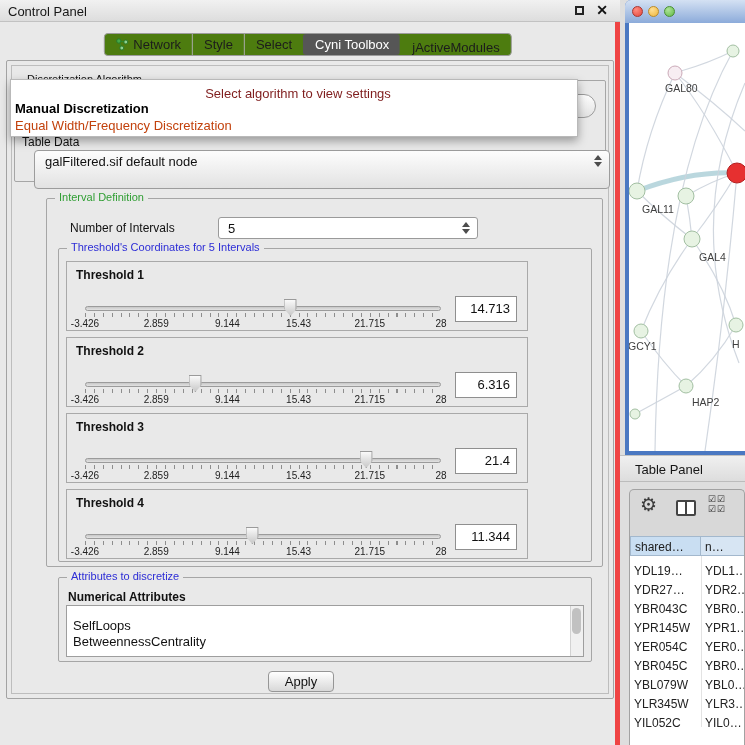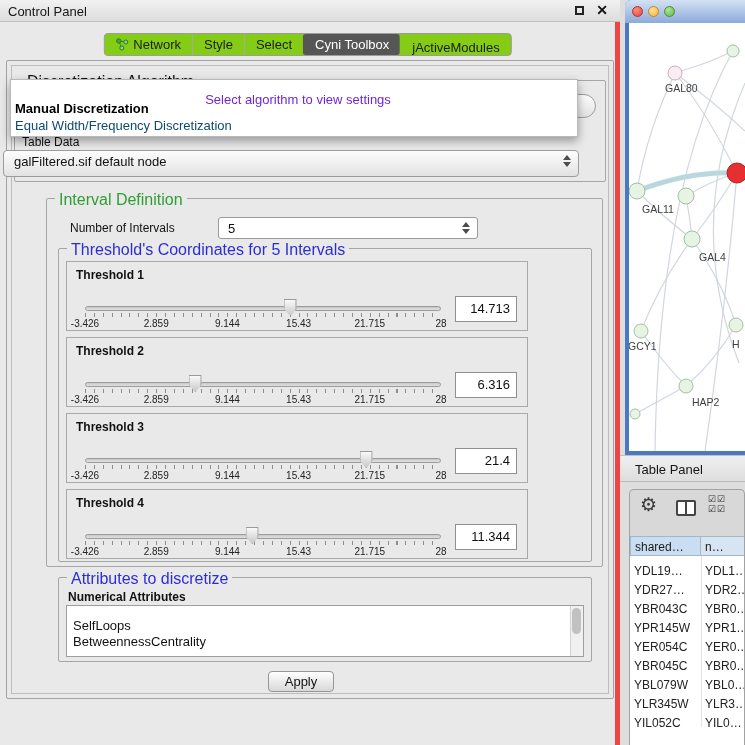--- a/index.html
+++ b/index.html
@@ -12,55 +12,55 @@
     color: #111;
   }
 
   
   .cp { position:absolute; left:0; top:0; width:620px; height:745px; background:#e9e9e9; border-right:5px solid #ef4444; }
   .cp-titlebar { position:absolute; left:0; top:0; width:620px; height:22px; background:linear-gradient(#f1f1f1,#dddddd); border-bottom:1px solid #c2c2c2; }
   .cp-title { position:absolute; left:8px; top:4px; font-size:13px; color:#161616; }
   .float-icon { position:absolute; right:36px; top:6px; width:9px; height:9px; border:2px solid #222; background:transparent; }
   .close-icon { position:absolute; right:12px; top:2px; font-size:14px; font-weight:bold; color:#111; }
 
-  .tabbar { position:absolute; left:50%; transform:translateX(-50%); display:flex; align-items:stretch; height:23px; border:1px solid #9c9c9c; border-radius:4px; background:#84cc16; white-space:nowrap; }
+  .tabbar { position:absolute; left:50%; transform:translateX(-50%); display:flex; align-items:stretch; height:23px; border:1px solid #9c9c9c; border-radius:4px; background:#4d7c0f; white-space:nowrap; }
   .tabbar.top { top:33px; }
   .tabbar.bottom { top:705px; }
   .tab { display:flex; align-items:center; gap:5px; padding:0 11px; font-size:13px; color:#1c1c1c; cursor:default; }
   .tab + .tab { border-left:1px solid #ababab; }
   .tab.selected { background:#565656; color:#fff; border-left-color:transparent; border-radius:3px; }
   .tab.selected + .tab { border-left-color:transparent;align-items:flex-end; }
 
   .main-panel { position:absolute; left:6px; top:60px; width:608px; height:639px; border:1px solid #a3a3a3; border-radius:2px; }
   .inner-panel { position:absolute; left:11px; top:65px; width:598px; height:629px; border:1px solid #bdbdbd; background:#e9e9e9; }
 
   .group { position:absolute; border:1px solid #a6a6a6; border-radius:2px; z-index:2; }
-  .group-title { position:absolute; top:-8px; left:8px; background:#e9e9e9; padding:0 4px; font-size:16px; white-space:nowrap; }
+  .group-title { position:absolute; top:-8px; left:8px; background:#e9e9e9; padding:0 4px; font-size:11px; white-space:nowrap; }
 
   .g-disc   { left:14px;  top:80px;  width:592px; height:102px; }
   .g-interv { left:46px;  top:198px; width:557px; height:369px; }
   .g-thr    { left:58px;  top:248px; width:534px; height:314px; }
   .g-attr   { left:58px;  top:577px; width:534px; height:85px; }
   .title-green { color:#2f9e33; }
   .title-blue  { color:#2d2dd6; }
 
   .combo { position:absolute; background:linear-gradient(#fdfdfd,#e2e2e2); border:1px solid #9c9c9c; z-index:5; }
   .combo-text { position:absolute; left:10px; top:3px; font-size:13px; color:#111; white-space:nowrap; }
   .combo-arrows { position:absolute; right:7px; top:4px; display:flex; flex-direction:column; align-items:center; gap:2px; }
   .arr-up { width:0; height:0; border-left:4px solid transparent; border-right:4px solid transparent; border-bottom:5px solid #4d4d4d; }
   .arr-dn { width:0; height:0; border-left:4px solid transparent; border-right:4px solid transparent; border-top:5px solid #4d4d4d; }
 
   .algo-combo { left:20px; top:94px; width:576px; height:24px; border-radius:12px; }
-  .table-combo { left:3px; top:150px; width:576px; height:27px; border-radius:4px; }
+  .table-combo { left:34px; top:150px; width:576px; height:39px; border-radius:4px; }
   .table-data-label { position:absolute; left:22px; top:135px; font-size:12px; z-index:6; }
 
   .algo-popup { position:absolute; left:10px; top:79px; width:568px; height:58px; background:#fff; border:1px solid #b9b9b9; box-shadow:0 4px 9px rgba(0,0,0,0.35); z-index:50; }
-  .popup-placeholder { position:absolute; top:12px; left:0; width:100%; text-align:center; color:#6d28d9; font-size:13px;padding-left:8px; }
+  .popup-placeholder { position:absolute; top:6px; left:0; width:100%; text-align:center; color:#7f1d1d; font-size:13px;padding-left:8px; }
   .popup-opt1 { position:absolute; top:21px; left:4px; font-size:13px; font-weight:bold; color:#000; }
-  .popup-opt2 { position:absolute; top:38px; left:4px; font-size:13px; color:#0c4a6e; }
+  .popup-opt2 { position:absolute; top:38px; left:4px; font-size:13px; color:#c2410c; }
 
   .num-label { position:absolute; left:70px; top:221px; font-size:12px; font-weight:normal; z-index:3; }
   .spinner { position:absolute; left:218px; top:217px; width:260px; height:22px; background:#fff; border:1px solid #9a9a9a; border-radius:3px; z-index:3; }
   .spinner-val { position:absolute; left:9px; top:3px; font-size:13px; }
 
   .thr-panels { position:absolute; left:66px; top:261px; width:462px; display:flex; flex-direction:column; gap:6px; z-index:3; }
   .th-panel { position:relative; width:462px; height:70px; border:1px solid #a9a9a9; background:#e9e9e9; }
   .th-label { position:absolute; left:9px; top:6px; font-size:12px; font-weight:bold; }
   .th-slider { position:absolute; left:18px; top:36px; width:356px; height:32px; }
   .track { position:absolute; left:0; top:8px; width:100%; height:5px; background:linear-gradient(#c7c7c7,#e3e3e3); border:1px solid #9b9b9b; border-radius:3px; }

